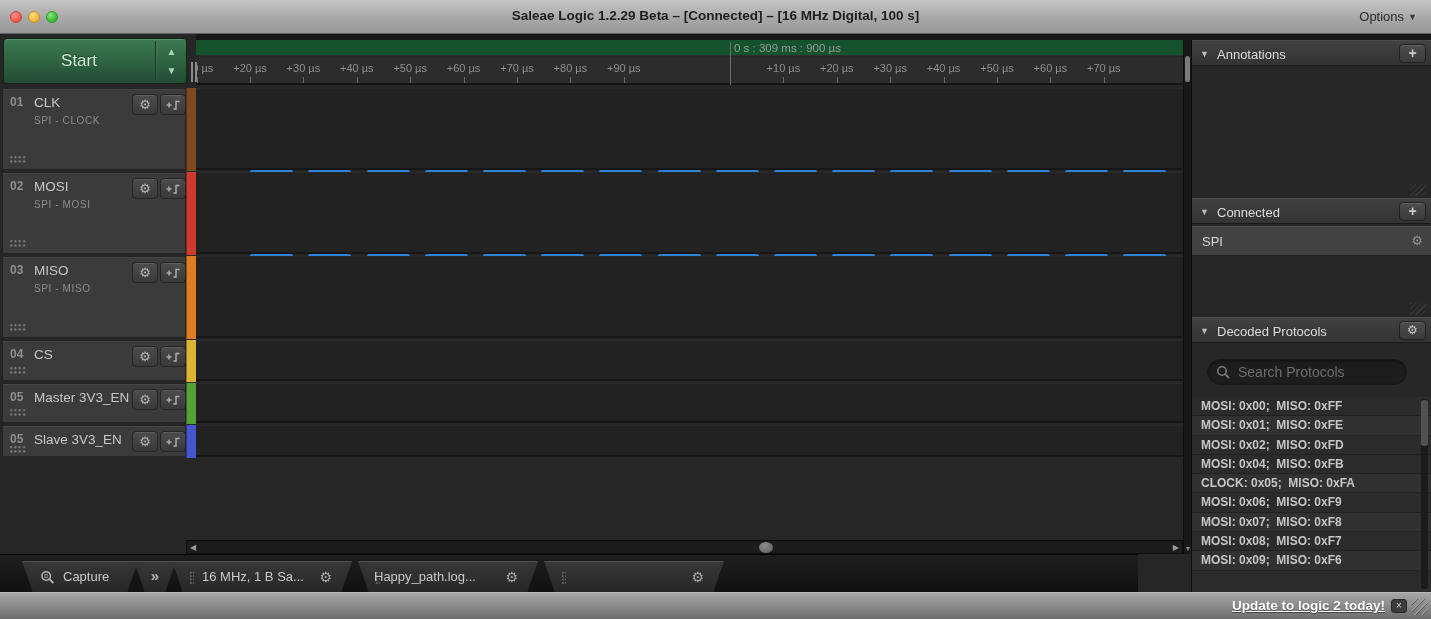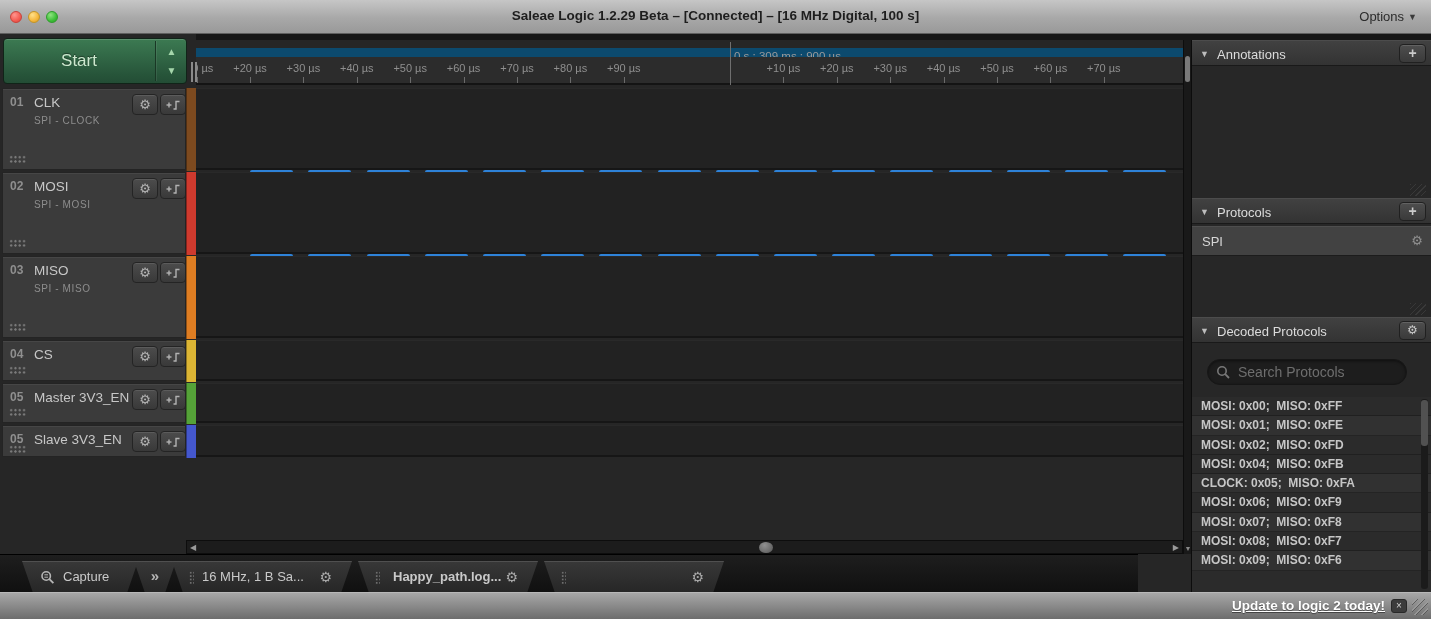--- a/index.html
+++ b/index.html
@@ -41,21 +41,21 @@
     box-shadow:inset 0 1px 0 rgba(255,255,255,.09); text-align:center; }
   .mini-btn.gear { left:129px; font-size:13px; line-height:19px; color:#b2b2b2; }
   .mini-btn.trig { left:157px; }
   .ch-dots { position:absolute; left:6px; width:18px; height:8px;
     background-image:radial-gradient(circle, #7b7b7b 1px, transparent 1.3px);
     background-size:4.3px 4.3px; }
   .stripe { position:absolute; left:186px; width:10px; }
 
   
   .wave-topstrip { position:absolute; left:196px; top:34px; width:1235px; height:6px; background:#171717;}
-  .timebar { position:absolute; left:196px; top:48px; width:987px; height:16px; background:#0c4a6e;
+  .timebar { position:absolute; left:196px; top:40px; width:987px; height:16px; background:#14532d;
     border-bottom:1px solid #303030; overflow:hidden;}
   .timebar-label { position:absolute; left:538px; top:2px; font-size:11.5px; color:#9a9a9a; white-space:nowrap;}
   .ruler { position:absolute; left:196px; top:57px; width:987px; height:28px; background:#2c2c2c;
     border-bottom:2px solid #141414; overflow:hidden; }
   .tick-label { position:absolute; top:5px; transform:translateX(-50%); font-size:11px;
     color:#8f8f8f; white-space:nowrap; }
   .tick-mark { position:absolute; top:20px; width:1px; height:6px; background:#6b6b6b; }
   .major-divider { position:absolute; left:730px; top:42px; width:1px; height:43px; background:#6f6f6f; }
   .ruler-grip { position:absolute; left:191px; top:62px; width:6px; height:20px;
     border-left:2px solid #8a8a8a; border-right:2px solid #8a8a8a; }
@@ -256,21 +256,21 @@
 
   <div class="rpanel">
     <div class="sec-header" style="top:0;">
       <span class="sec-tri">▼</span>
       <span class="sec-title">Annotations</span>
       <div class="sec-btn plus">+</div>
     </div>
     <div class="grip-hatch" style="left:218px; top:144px;"></div>
     <div class="sec-header" style="top:158px;">
       <span class="sec-tri">▼</span>
-      <span class="sec-title">Protocols</span>
+      <span class="sec-title">Connected</span>
       <div class="sec-btn plus">+</div>
     </div>
     <div class="spi-row">
       <span class="spi-label">SPI</span>
       <span class="spi-gear">⚙</span>
     </div>
     <div class="grip-hatch" style="left:218px; top:263px;"></div>
     <div class="sec-header" style="top:277px;">
       <span class="sec-tri">▼</span>
       <span class="sec-title">Decoded Protocols</span>
@@ -312,21 +312,21 @@
       <div class="more-label">»</div>
     </div>
     <div id="doctabs">
         <div class="tab" style="left: 172px; width: 180px;">
           <div class="tab-handle" style="left: 17px;"></div>
           <div class="tab-label" style="left: 30px;">16 MHz, 1 B Sa...</div>
           <div class="tab-gear" style="right: 20px;">⚙</div>
         </div>
         <div class="tab" style="left: 358px; width: 180px;">
           <div class="tab-handle" style="left: 17px;"></div>
-          <div class="tab-label" style="left: 35px; font-weight: bold;">Happy_path.log...</div>
+          <div class="tab-label" style="left: 16px;">Happy_path.log...</div>
           <div class="tab-gear" style="right: 20px;">⚙</div>
         </div>
         <div class="tab" style="left: 544px; width: 180px;">
           <div class="tab-handle" style="left: 17px;"></div>
           <div class="tab-label" style="left: 30px; margin-top: 45px;">master_first_sl...</div>
           <div class="tab-gear" style="right: 20px;">⚙</div>
         </div>
       </div>
   </div>
 

